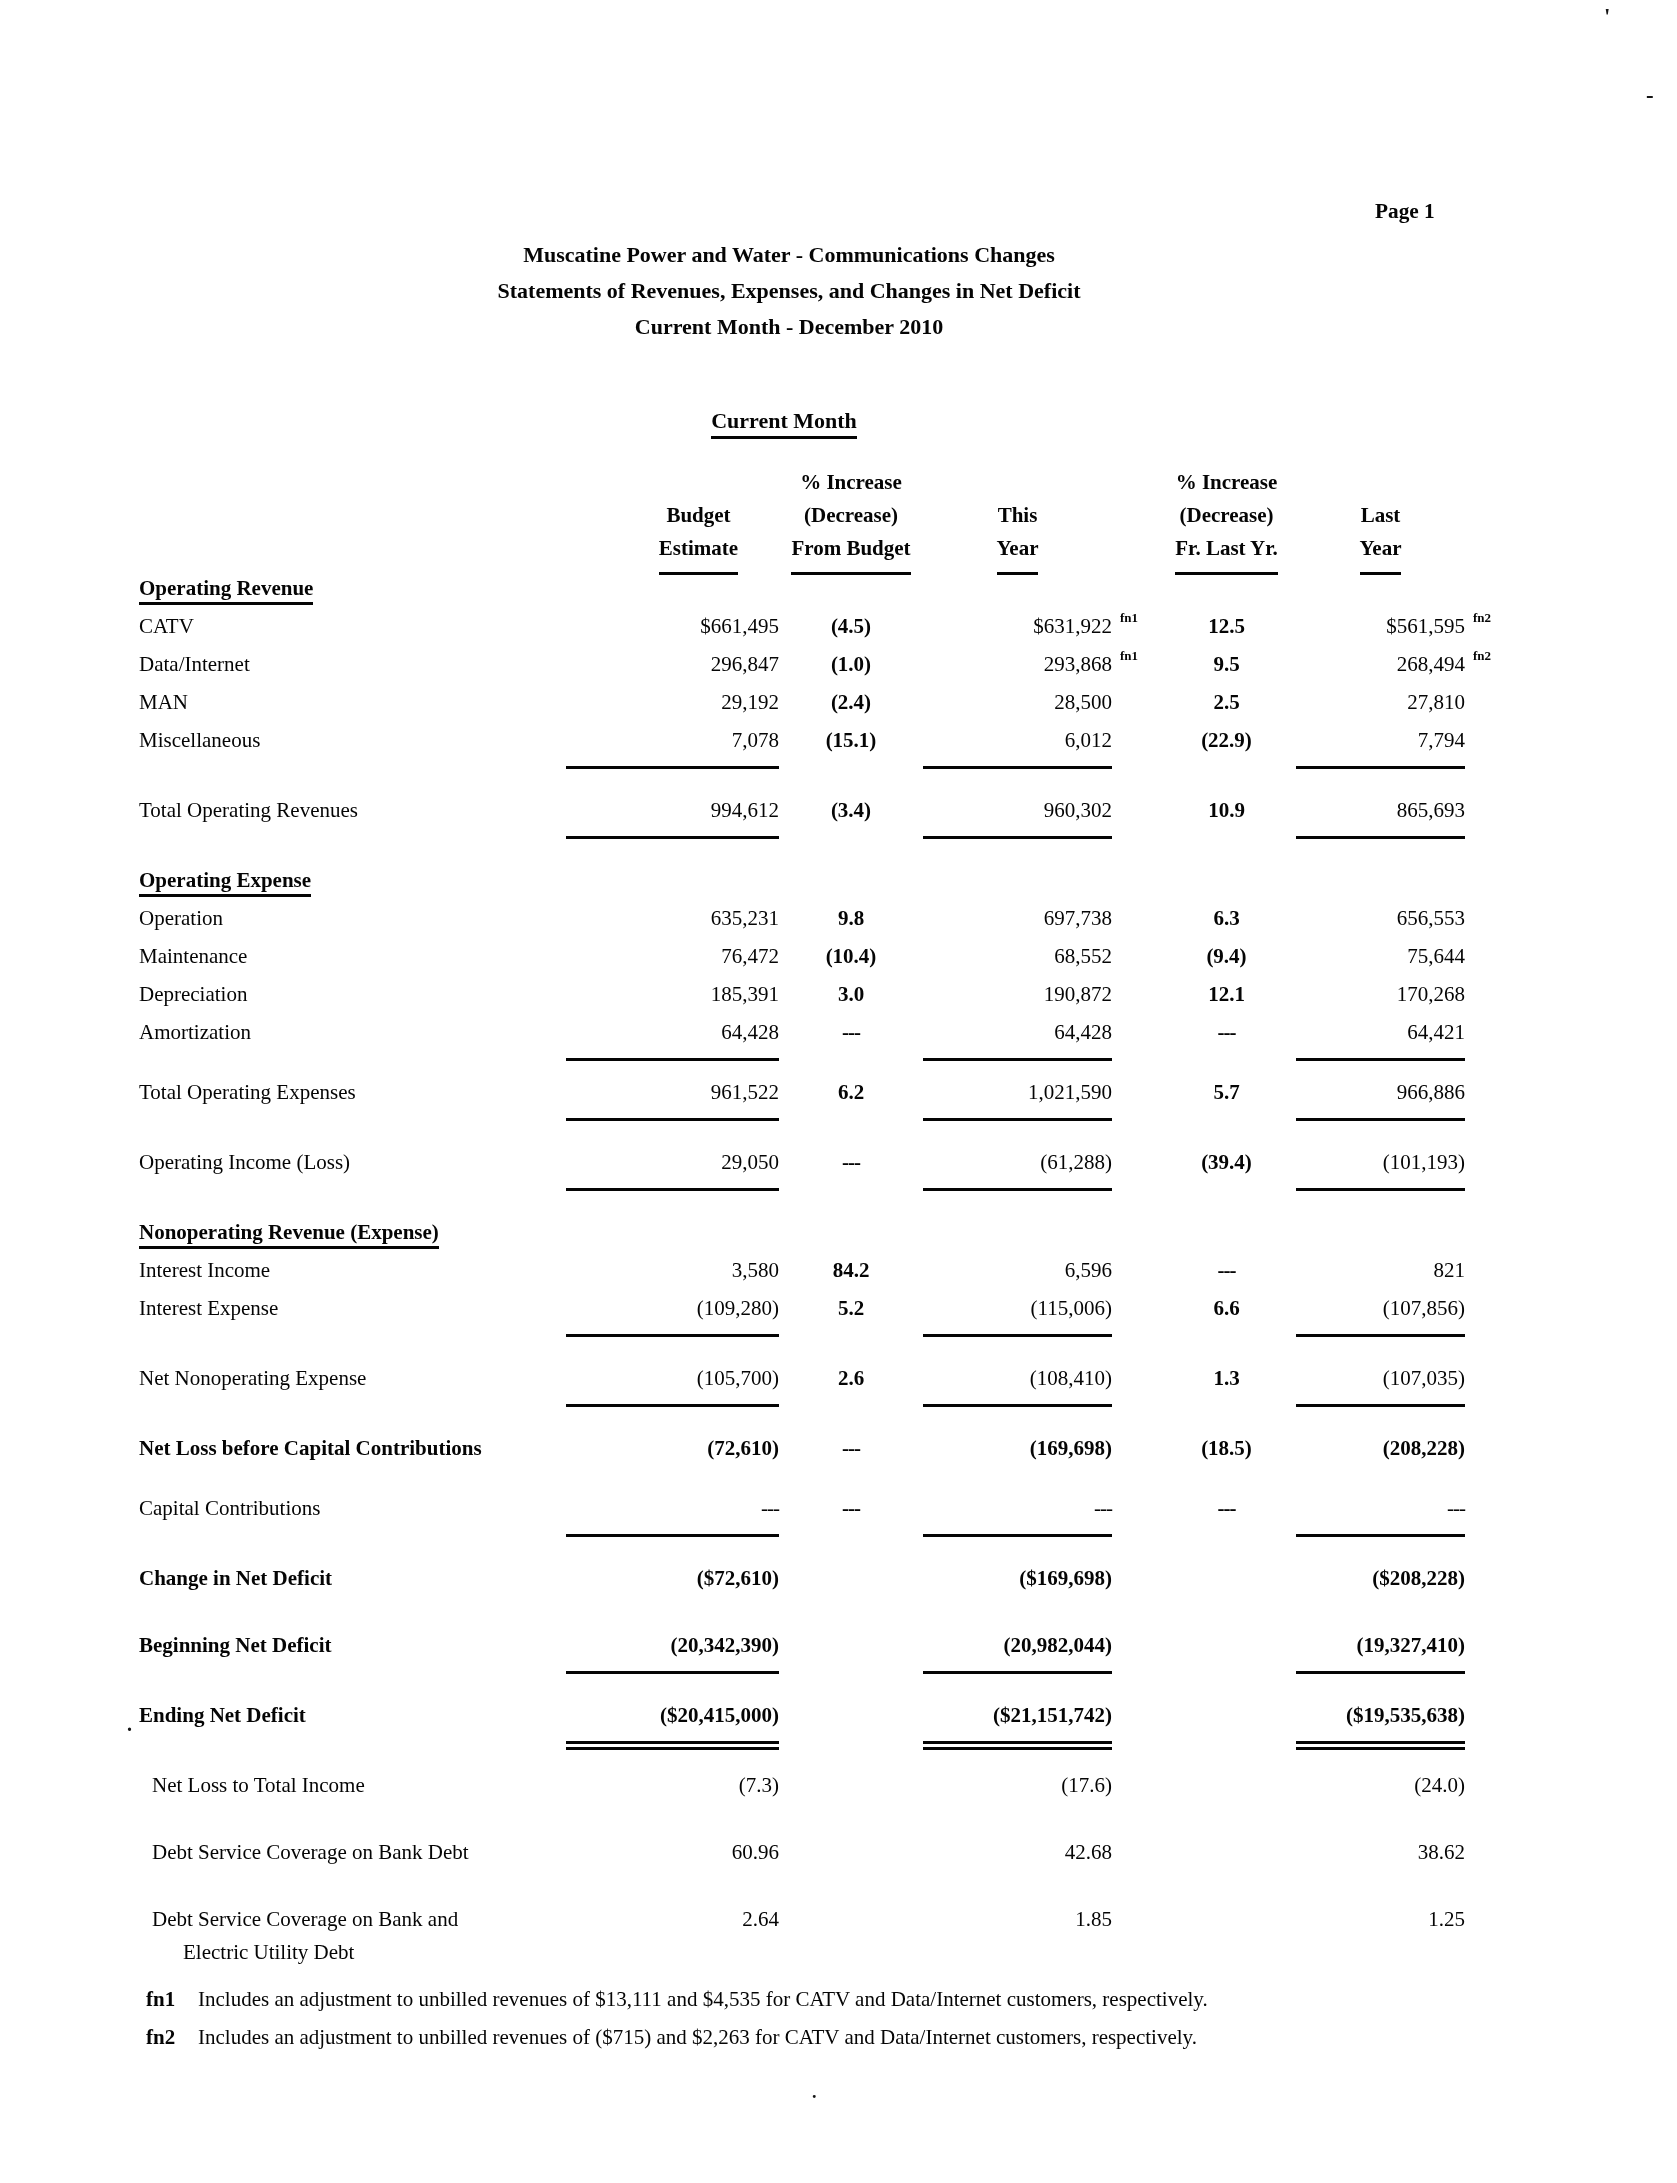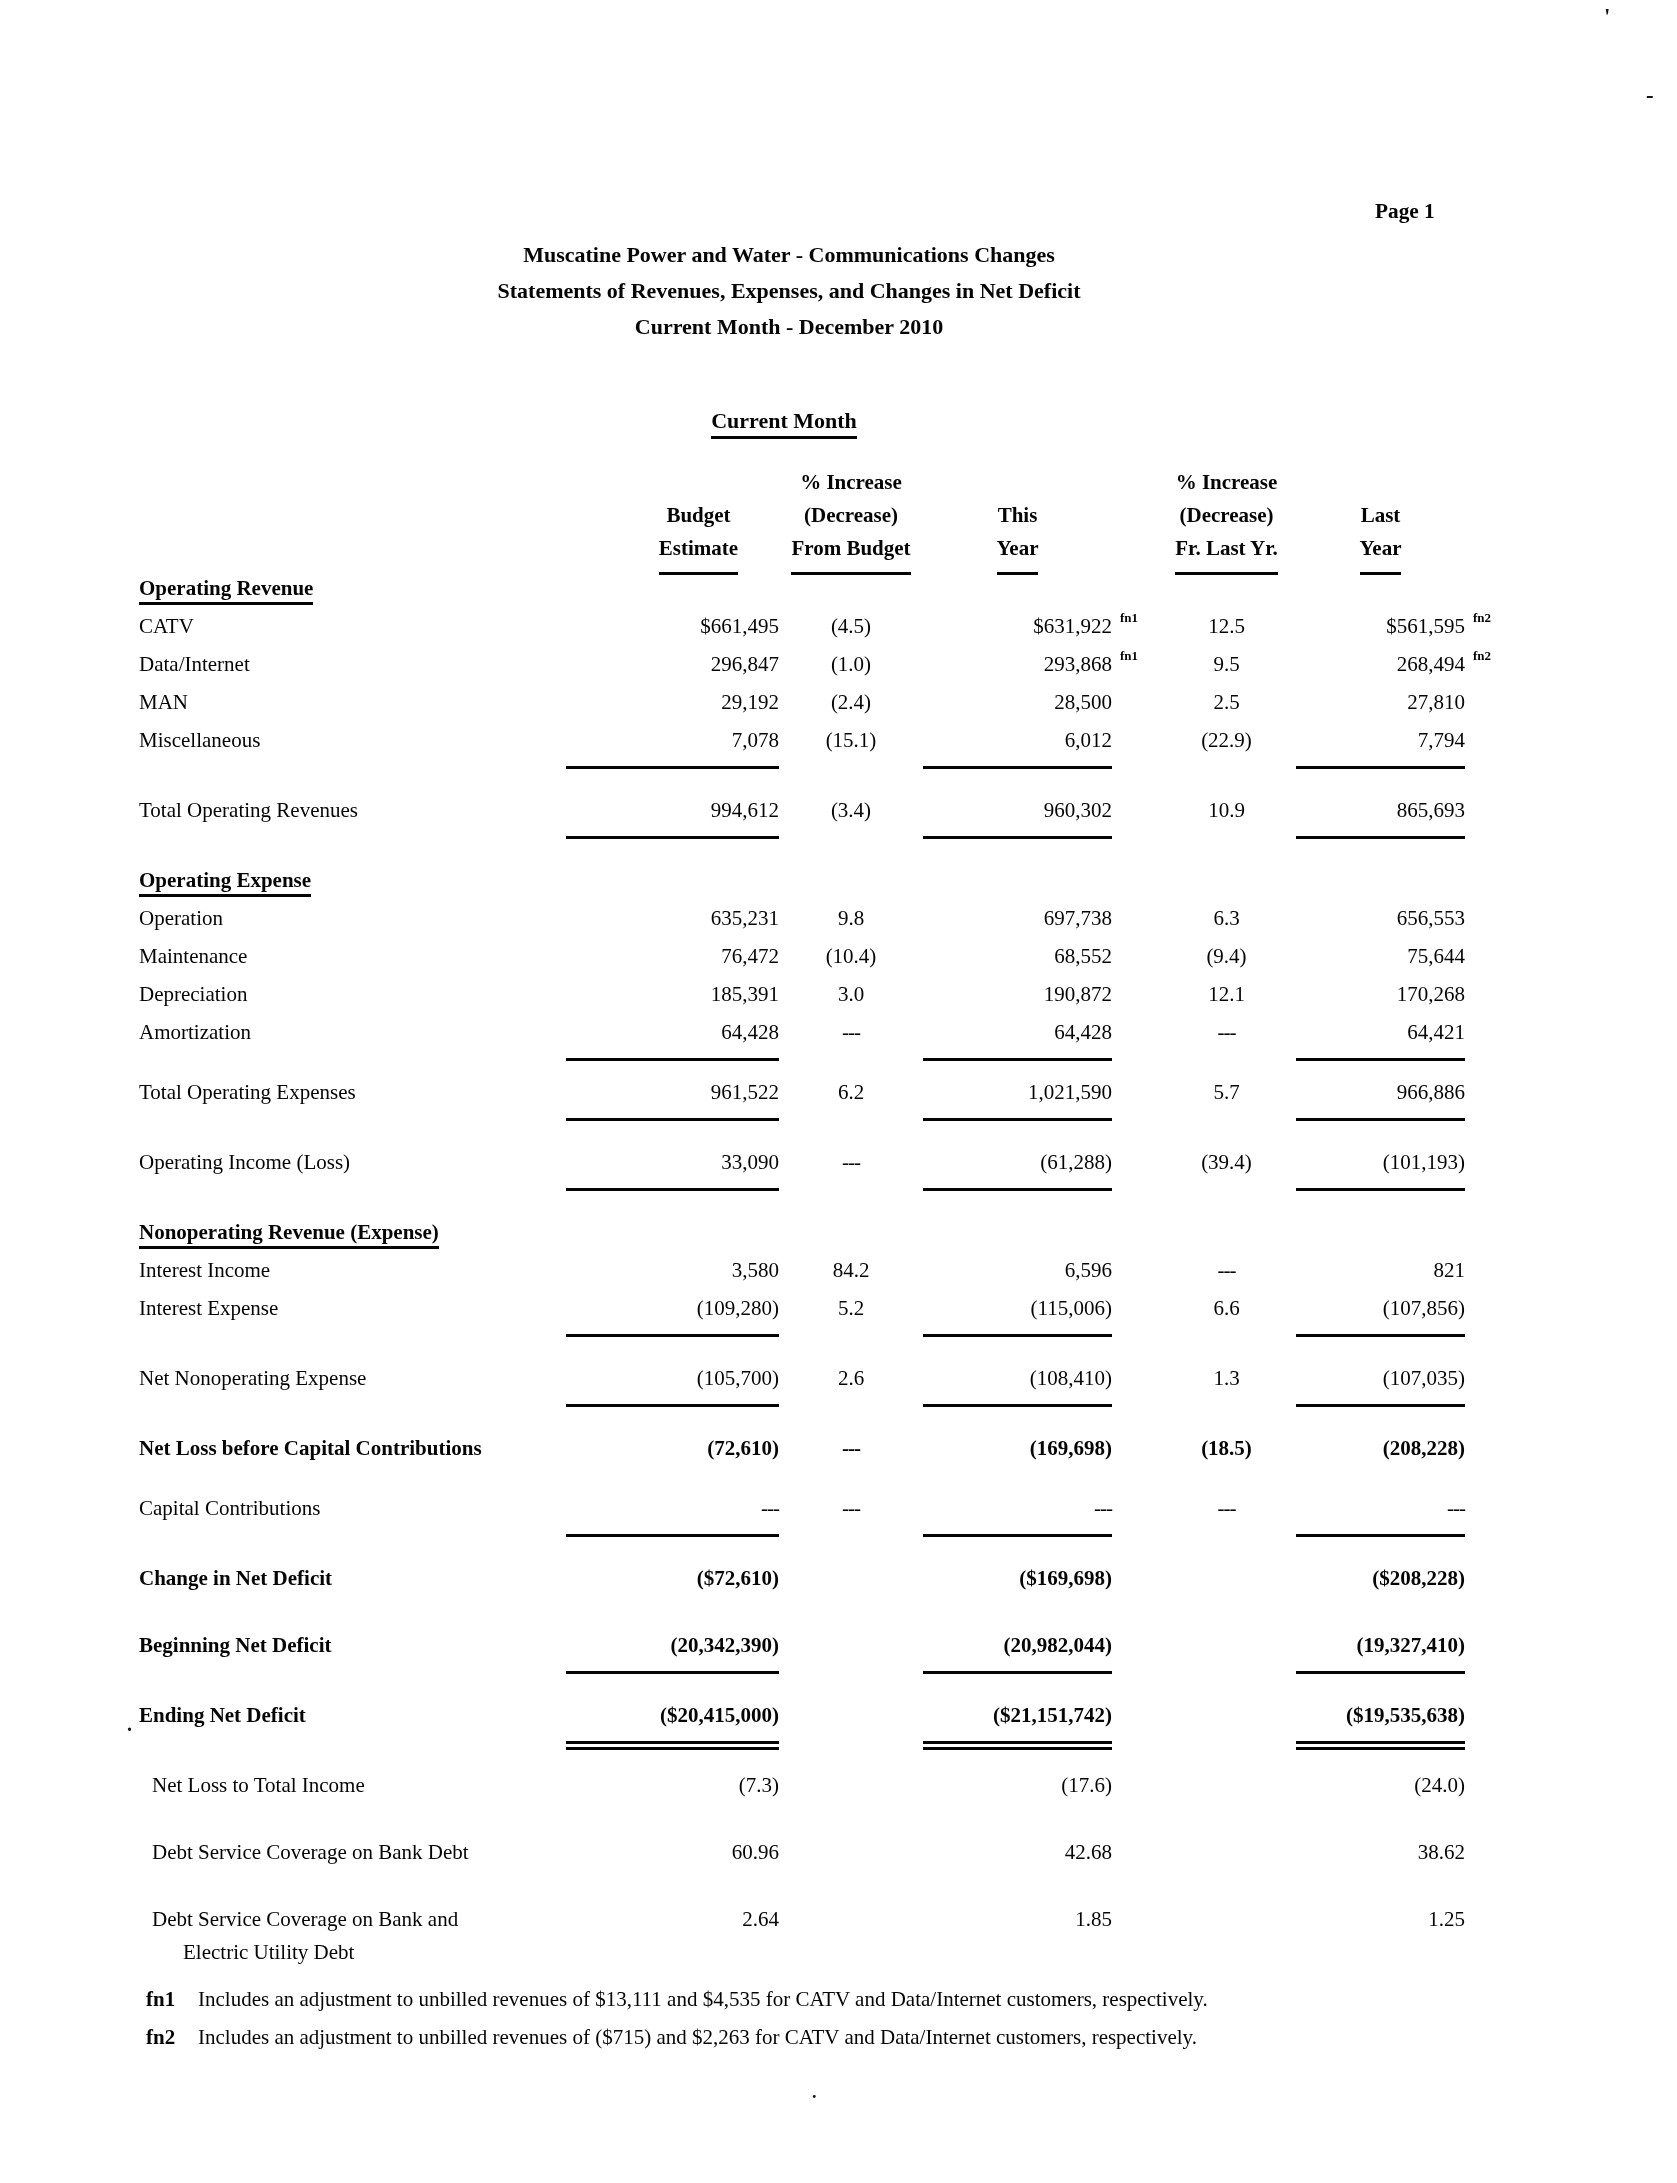--- a/index.html
+++ b/index.html
@@ -59,21 +59,21 @@
     padding-left:139px;
   }
   .hrow{line-height:33px;font-weight:700;}
   .hcell{text-align:center;white-space:nowrap;}
   .hcell.shift{position:relative;left:26px;}
   .hcell .ul{border-bottom:3.5px solid #050505;padding-bottom:12px;}
   .row{line-height:38px;}
   .c{white-space:nowrap;}
   .c.label{padding-right:5px;}
   .c.num{text-align:right;}
-  .c.pct{text-align:center;}
+  .c.pct{text-align:center;font-weight:bold;}
   .c.fn{
     text-align:left;
     padding-left:8px;
     font-size:13px;
     font-weight:700;
     position:relative;
     top:-8px;
   }
   .row.bold .c{font-weight:700;}
   .row.section .c.label .ul{
@@ -304,21 +304,21 @@
       <div class="c pct">6.2</div>
       <div class="c num rule">1,021,590</div>
       <div class="c fn"></div>
       <div class="c pct">5.7</div>
       <div class="c num rule">966,886</div>
       <div class="c fn"></div>
     </div>
 
     <div class="grid row gap">
       <div class="c label">Operating Income (Loss)</div>
-      <div class="c num rule">33,090</div>
+      <div class="c num rule">29,050</div>
       <div class="c pct dash">---</div>
       <div class="c num rule">(61,288)</div>
       <div class="c fn"></div>
       <div class="c pct">(39.4)</div>
       <div class="c num rule">(101,193)</div>
       <div class="c fn"></div>
     </div>
 
     <div class="grid row section gap">
       <div class="c label"><span class="ul">Nonoperating Revenue (Expense)</span></div>

